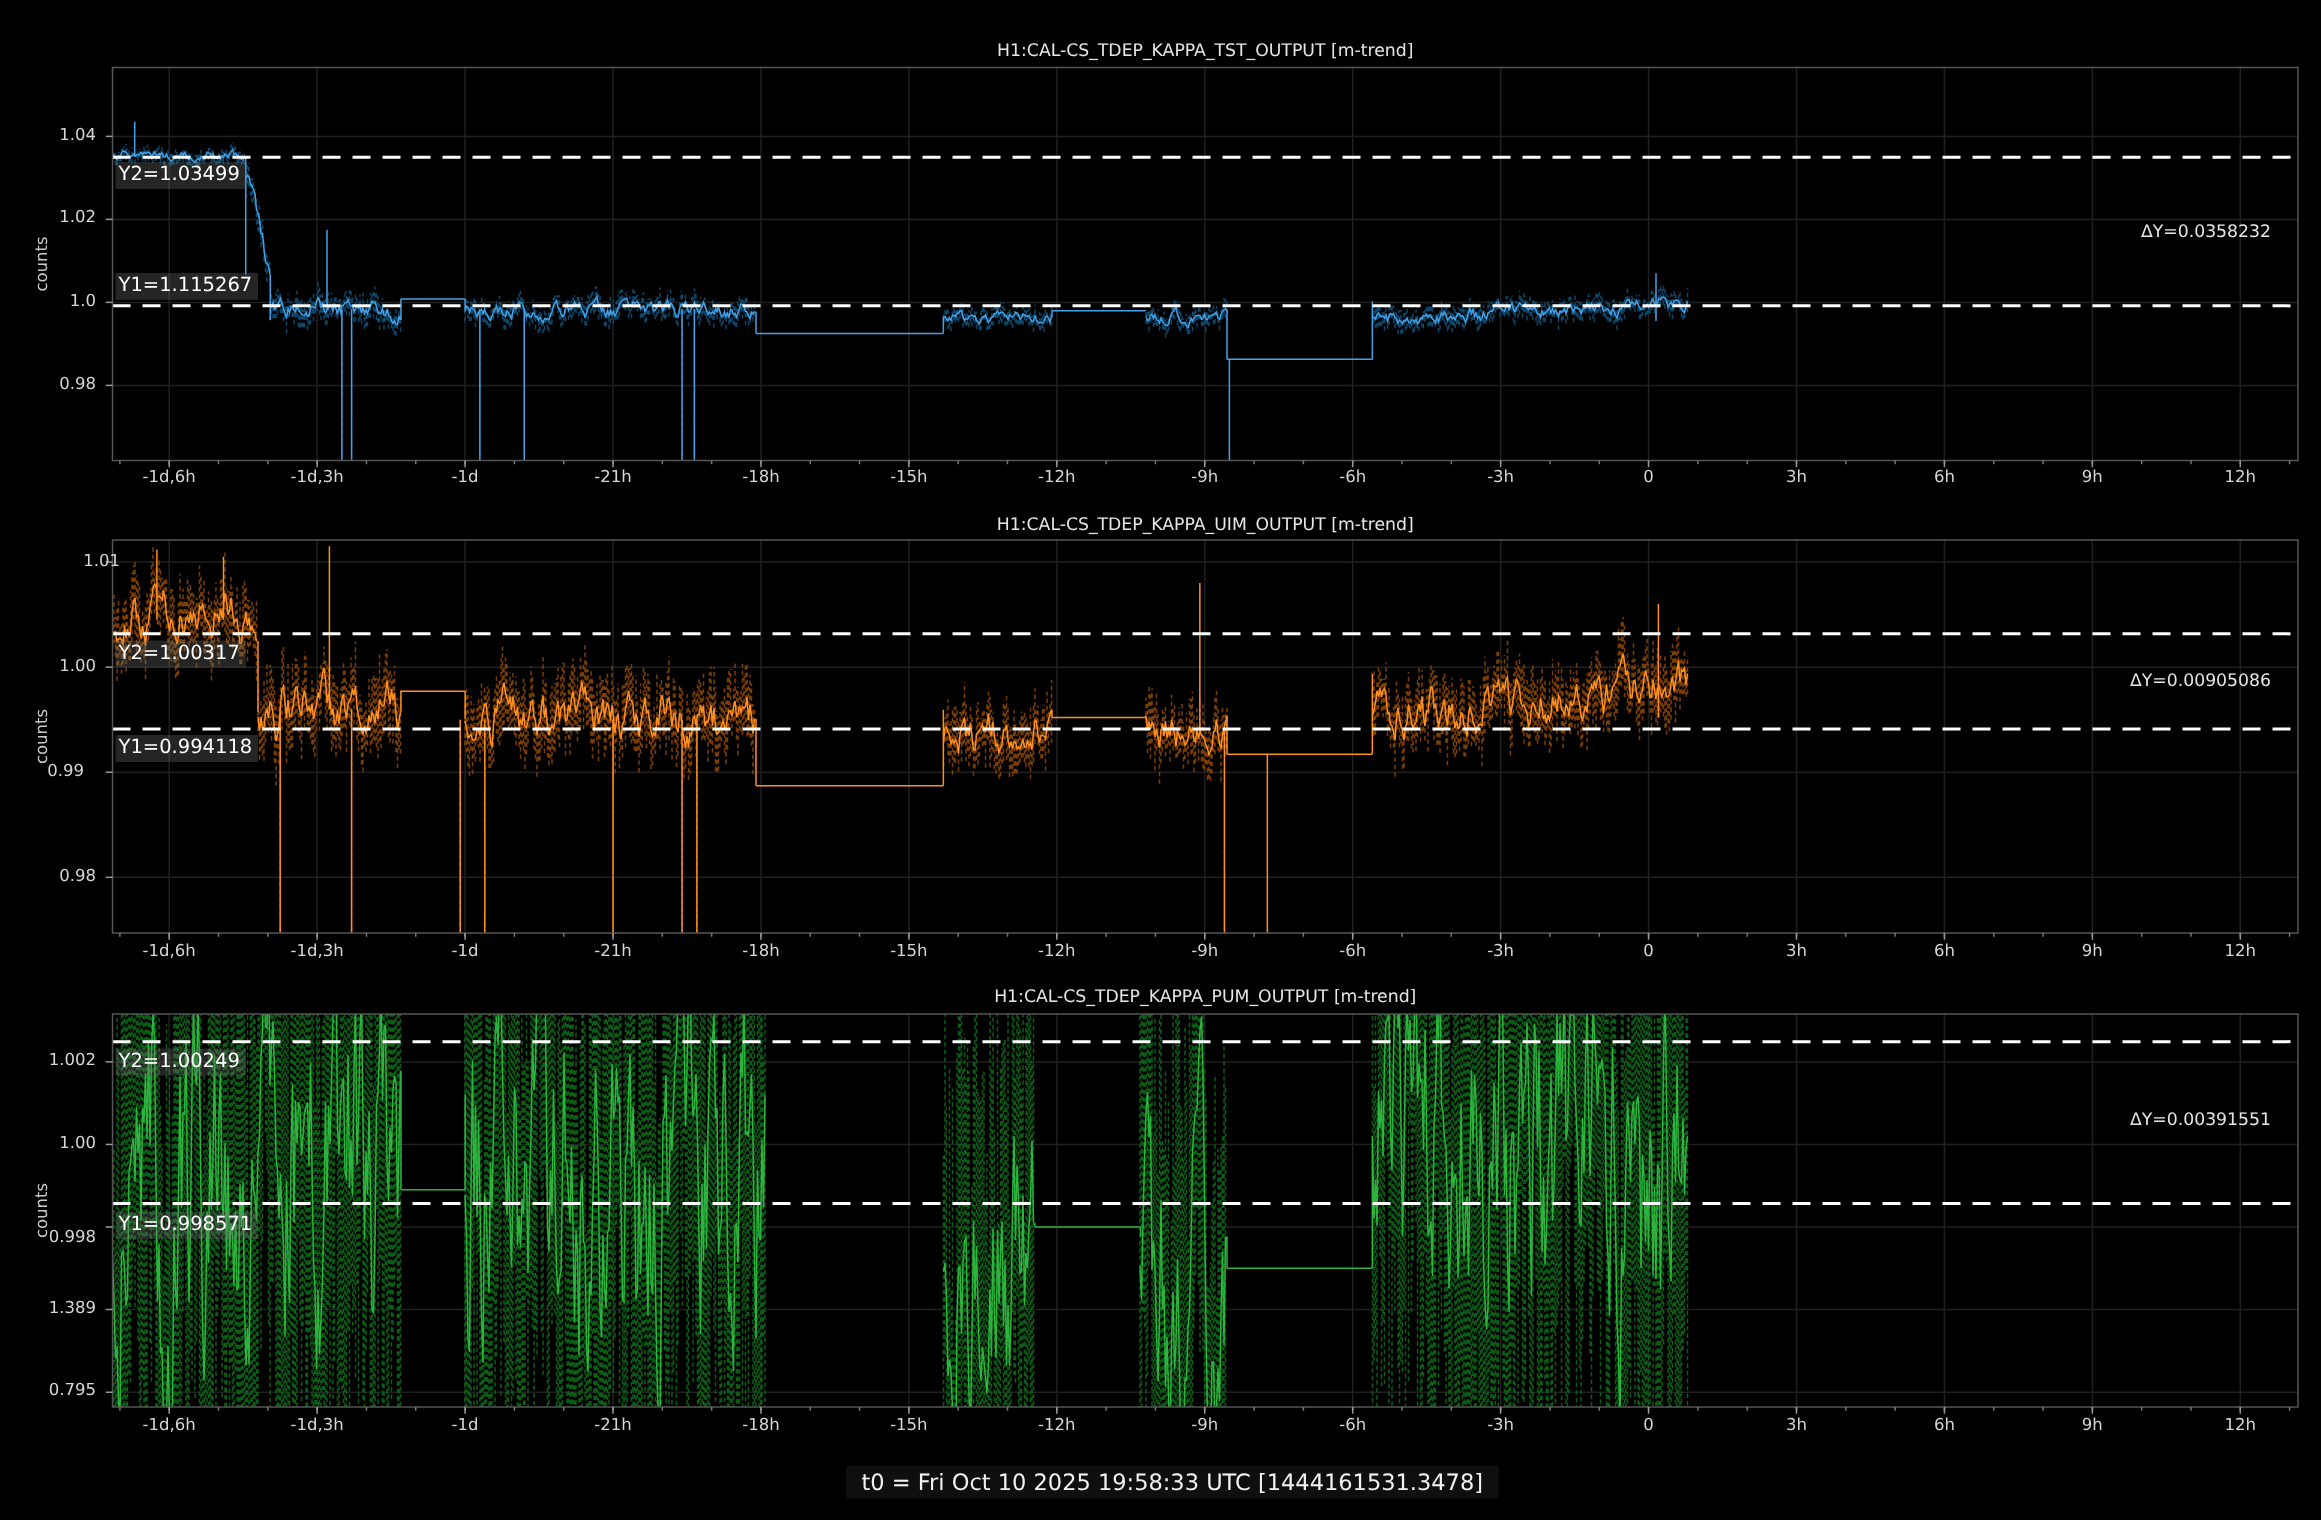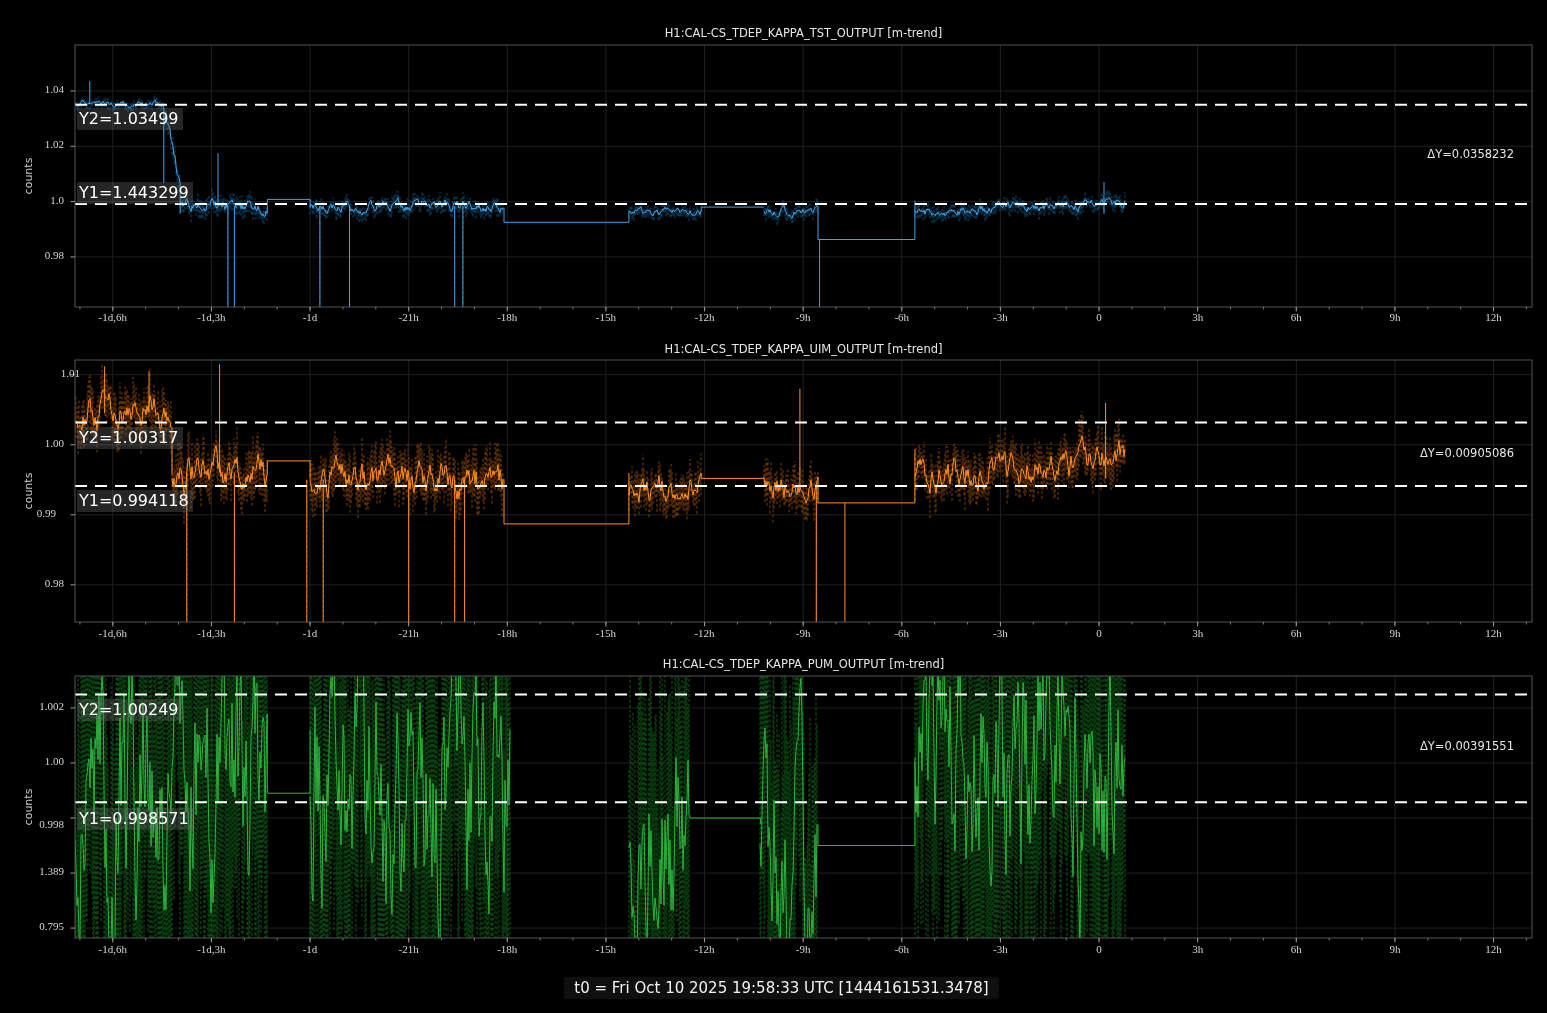--- a/index.html
+++ b/index.html
@@ -2,24 +2,24 @@
 <html><head>
 <meta charset="utf-8">
 <style>
   html,body{margin:0;padding:0;background:#000;}
   .page{position:relative;width:1536px;height:1013px;background:#000;overflow:hidden;
         font-family:"DejaVu Sans","Liberation Sans",sans-serif;}
   .title{position:absolute;left:75px;width:1457px;text-align:center;color:#e6e6e6;
          font-size:11.5px;white-space:nowrap;}
   .ylabel{position:absolute;color:#c8c8c8;font-size:11px;transform:translate(-50%,-50%) rotate(-90deg);
           white-space:nowrap;}
-  .cursor-label{position:absolute;color:#fff;font-size:16px;background:rgba(115,115,115,0.32);
+  .cursor-label{position:absolute;color:#fff;font-size:13px;background:rgba(115,115,115,0.32);
           padding:1px 4px 2px 2px;white-space:nowrap;}
   .dy{position:absolute;right:22px;width:300px;text-align:right;color:#e6e6e6;font-size:11.5px;}
-  .tick{position:absolute;color:#d6d6d6;font-size:11px;white-space:nowrap;font-family:Liberation Serif, serif;}
+  .tick{position:absolute;color:#d6d6d6;font-size:11px;white-space:nowrap;}
   .xtick{width:70px;text-align:center;transform:translateX(-35px);}
   .ytick{width:56px;text-align:right;}
   .caption{position:absolute;top:977px;left:0;width:1547px;text-align:center;}
   .caption span{display:inline-block;background:#0f0f0f;color:#f2f2f2;font-size:15px;
           padding:2px 10px;border-radius:2px;margin-left:16px;}
   svg{position:absolute;left:0;top:0;}
 </style>
 </head>
 <body>
 
@@ -304,21 +304,21 @@
       <line x1="70.5" x2="75" y1="707.9243697479003" y2="707.9243697479003" stroke="#999" stroke-width="1"></line>
       <line x1="70.5" x2="75" y1="762.9663865546225" y2="762.9663865546225" stroke="#999" stroke-width="1"></line>
       <line x1="70.5" x2="75" y1="818.0084033613448" y2="818.0084033613448" stroke="#999" stroke-width="1"></line>
       <line x1="70.5" x2="75" y1="873.050420168067" y2="873.050420168067" stroke="#999" stroke-width="1"></line>
       <line x1="70.5" x2="75" y1="928.0924369747893" y2="928.0924369747893" stroke="#999" stroke-width="1"></line>
     </svg>
 
   <div class="title" style="top:26px">H1:CAL-CS_TDEP_KAPPA_TST_OUTPUT [m-trend]</div>
   <div class="ylabel" style="left:28px;top:176px">counts</div>
   <div class="cursor-label" style="left:77px;top:108px">Y2=1.03499</div>
-  <div class="cursor-label" style="left:77px;top:182px">Y1=1.443299</div>
+  <div class="cursor-label" style="left:77px;top:182px">Y1=1.115267</div>
   <div class="dy" style="top:147px">ΔY=0.0358232</div>
 
   <div class="title" style="top:342px">H1:CAL-CS_TDEP_KAPPA_UIM_OUTPUT [m-trend]</div>
   <div class="ylabel" style="left:28px;top:491px">counts</div>
   <div class="cursor-label" style="left:77px;top:427px">Y2=1.00317</div>
   <div class="cursor-label" style="left:77px;top:490px">Y1=0.994118</div>
   <div class="dy" style="top:446px">ΔY=0.00905086</div>
 
   <div class="title" style="top:657px">H1:CAL-CS_TDEP_KAPPA_PUM_OUTPUT [m-trend]</div>
   <div class="ylabel" style="left:28px;top:807px">counts</div>

